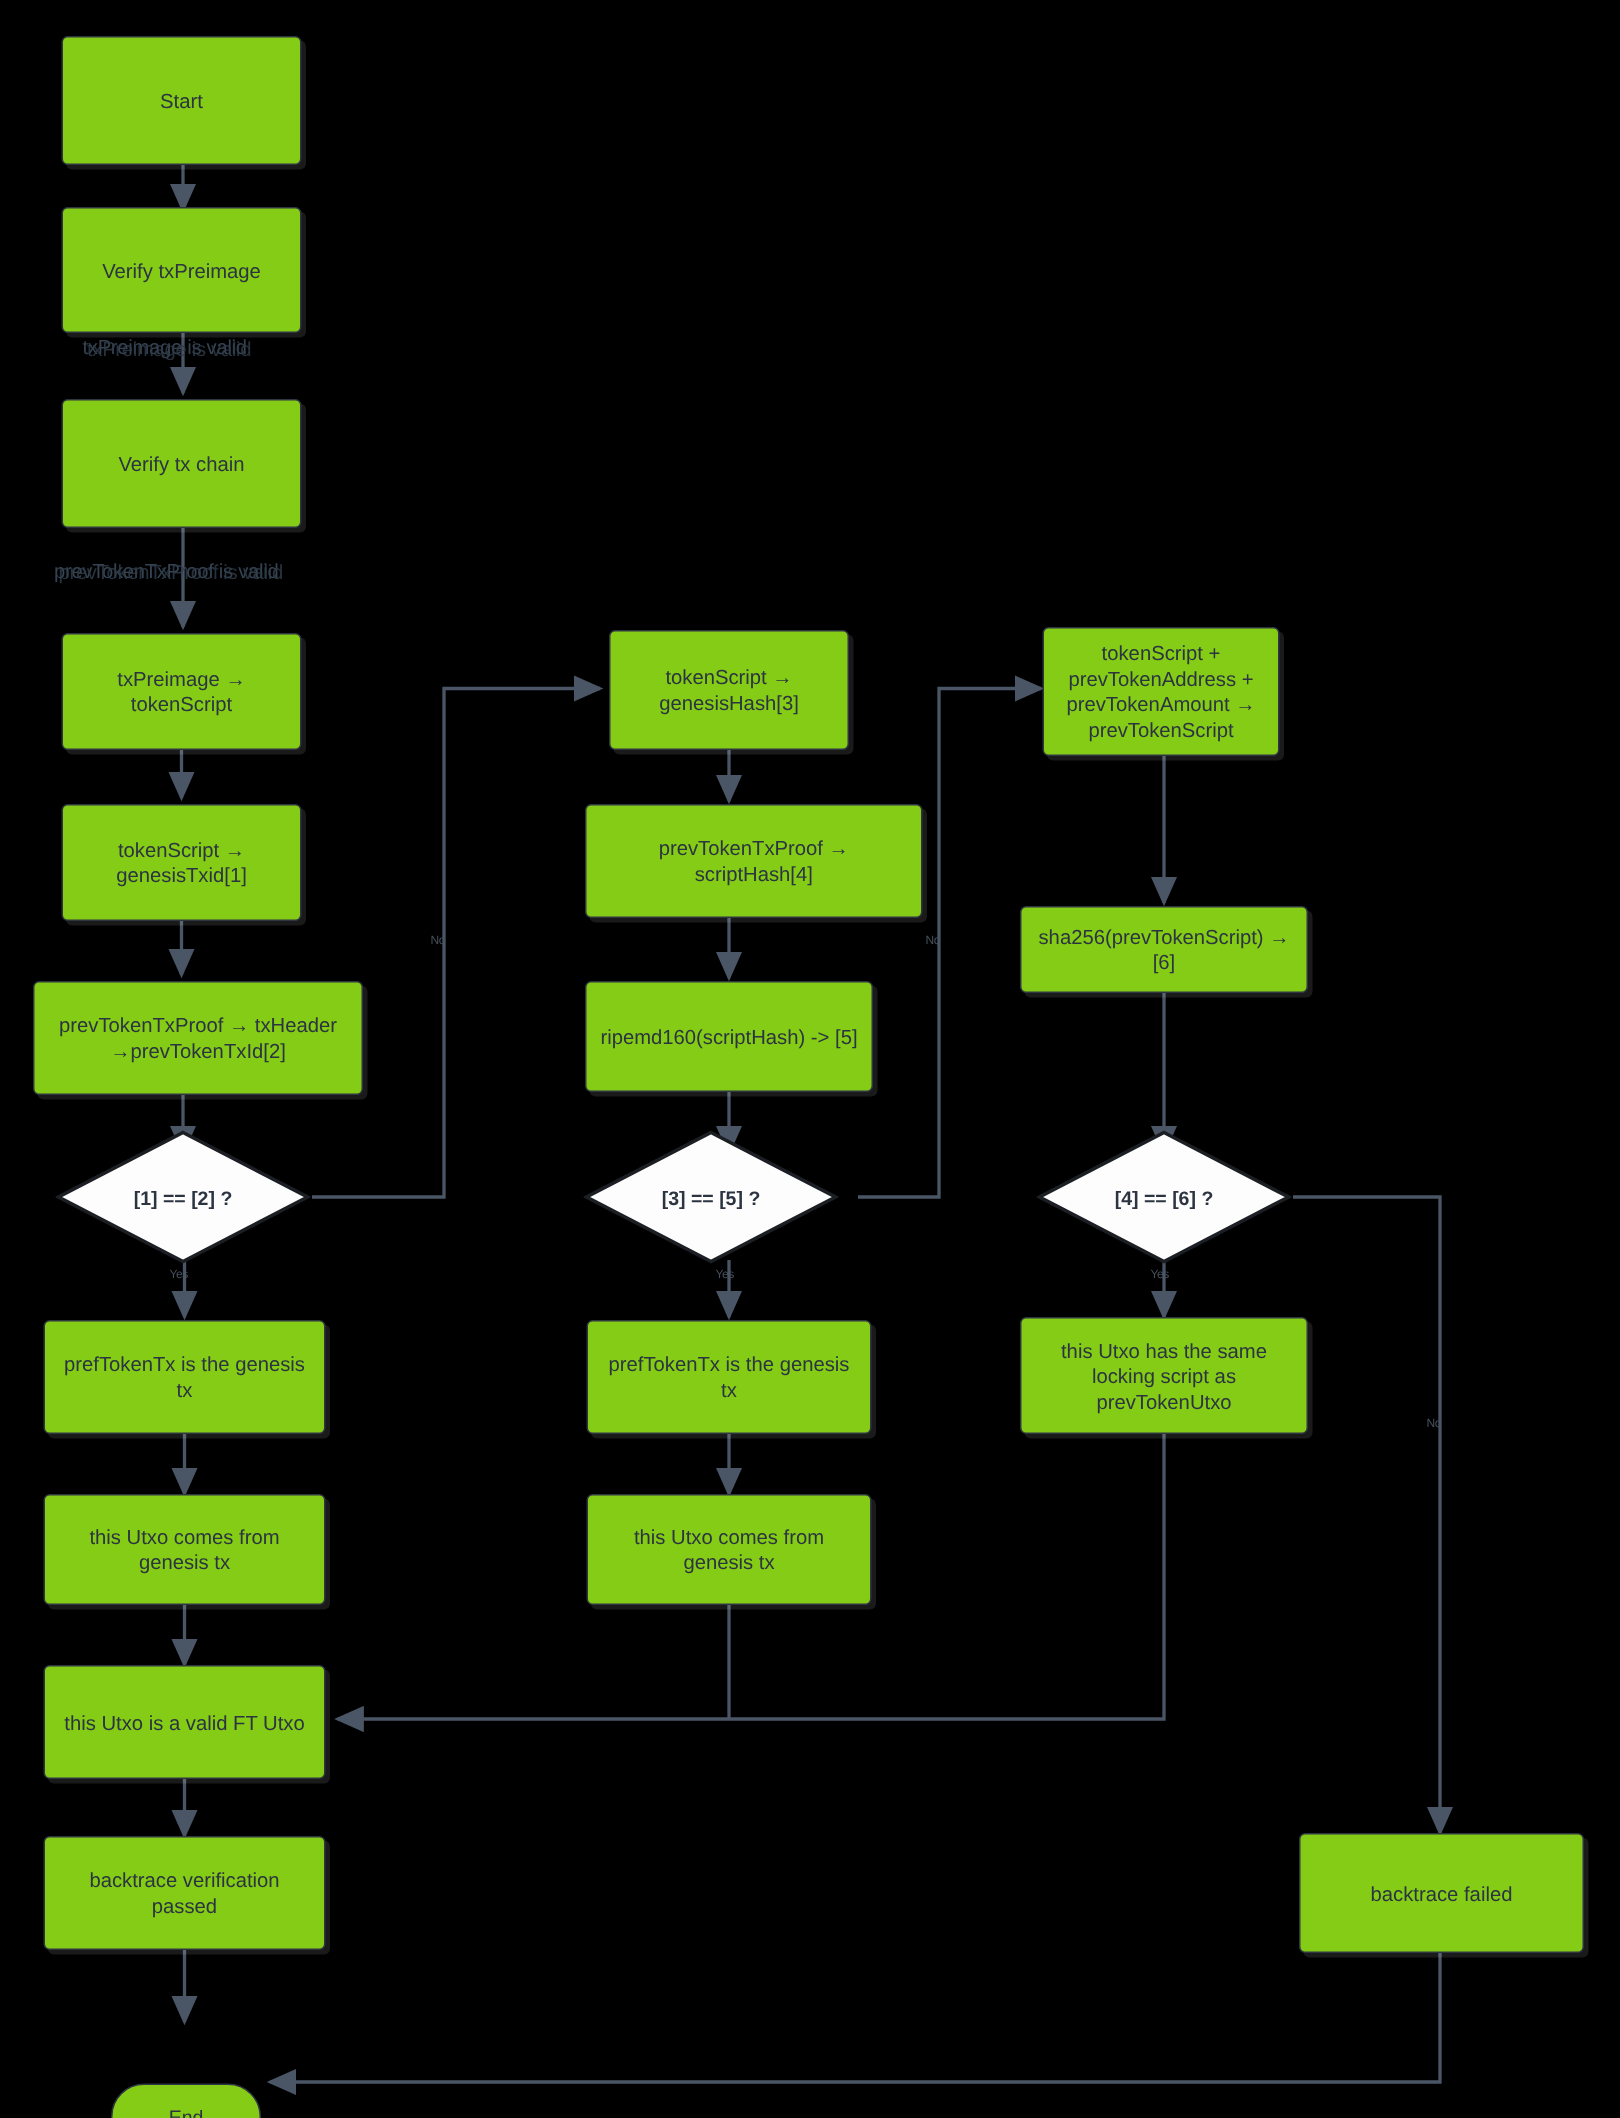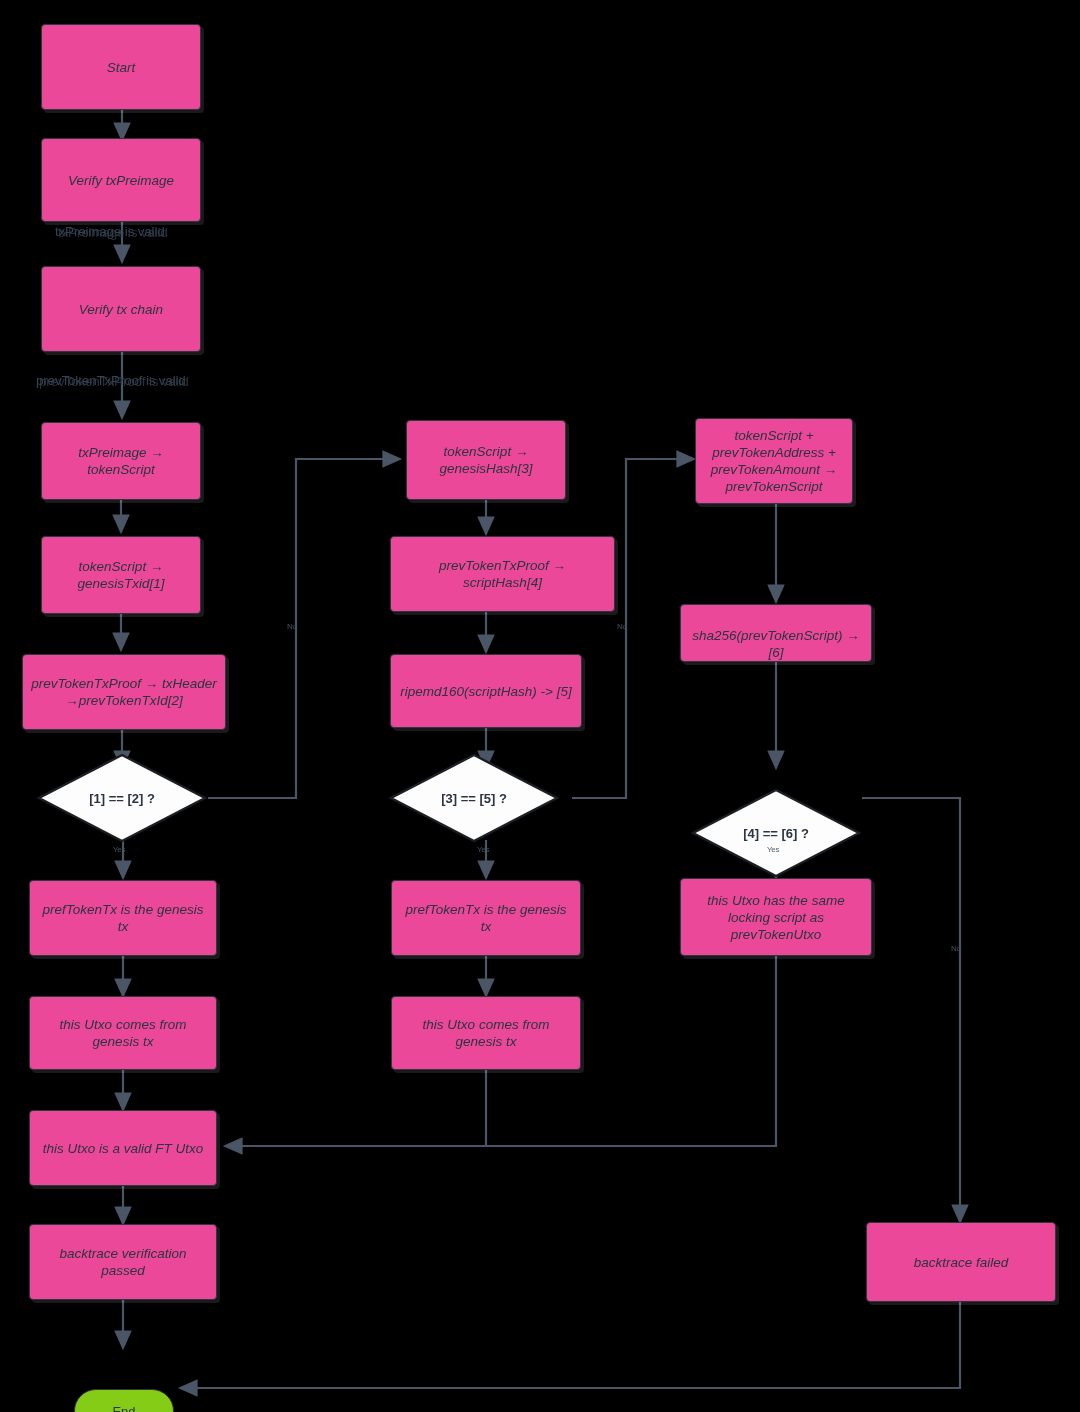--- a/index.html
+++ b/index.html
@@ -3,22 +3,22 @@
 <meta charset="utf-8">
 <style>
   html,body{margin:0;padding:0;background:#000;}
   body{width:1080px;height:1412px;position:relative;overflow:hidden;
        font-family:"Liberation Sans","DejaVu Sans",sans-serif;}
   #canvas{position:absolute;left:0;top:0;width:1080px;height:1412px;}
   svg.edges{position:absolute;left:0;top:0;width:1080px;height:1412px;pointer-events:none;}
 
   .node{position:absolute;box-sizing:border-box;display:flex;align-items:center;
         justify-content:center;text-align:center;color:#24292e;}
-  .proc{background:#ec4899;border:1.4px solid #2e3440;border-radius:4px;
-        box-shadow:3px 3px 0 rgba(255,255,255,0.10);font-style:italic;}
+  .proc{background:#84cc16;border:1.4px solid #2e3440;border-radius:4px;
+        box-shadow:3px 3px 0 rgba(255,255,255,0.10);}
   .proc .txt{font-size:13.5px;line-height:17px;padding:0 7px;color:#2b3440;}
 
   .diamond{width:170px;height:90px;}
   .diamond .dshape{position:absolute;left:0;top:0;width:100%;height:100%;}
   .diamond .dtxt{position:relative;z-index:2;font-size:13px;font-weight:bold;color:#2b3440;}
 
   .terminal{background:#84cc16;border:1.4px solid #2e3440;border-radius:22px;margin-top:39px;}
   .terminal .txt{font-size:13px;color:#2b3440;}
 
   .elabel{position:absolute;color:#3b4a5a;font-size:13.5px;white-space:nowrap;
@@ -102,21 +102,21 @@
   </div>
 
   <div class="node proc" style="left:41px;top:422px;width:160px;height:78px;">
     <span class="txt small">txPreimage → tokenScript</span>
   </div>
 
   <div class="node proc" style="left:41px;top:536px;width:160px;height:78px;">
     <span class="txt">tokenScript → genesisTxid[1]</span>
   </div>
 
-  <div class="node proc" style="left:22px;top:654px;width:204px;height:76px;">
+  <div class="node proc" style="left:22px;top:654px;width:220px;height:76px;">
     <span class="txt small">prevTokenTxProof → txHeader →prevTokenTxId[2]</span>
   </div>
 
   <div class="node diamond" style="left:37px;top:753px;">
     <svg class="dshape" viewBox="0 0 170 90">
       <polygon points="85,2 168,45 85,88 2,45" fill="#fdfdfd" stroke="#1b1f24" stroke-width="2.4"></polygon>
     </svg>
     <span class="dtxt">[1] == [2] ?</span>
   </div>
   <div class="tinylabel" style="left:113px;top:845px;">Yes</div>
@@ -168,25 +168,25 @@
   </div>
 
   <div class="node proc" style="left:391px;top:996px;width:190px;height:74px;">
     <span class="txt small">this Utxo comes from genesis tx</span>
   </div>
 
   <div class="node proc" style="left:695px;top:418px;width:158px;height:86px;">
     <span class="txt small">tokenScript + prevTokenAddress + prevTokenAmount → prevTokenScript</span>
   </div>
 
-  <div class="node proc" style="left:680px;top:604px;width:192px;height:58px;align-items:flex-end;">
+  <div class="node proc" style="left:680px;top:604px;width:192px;height:58px;">
     <span class="txt small">sha256(prevTokenScript) → [6]</span>
   </div>
 
-  <div class="node diamond" style="left:691px;top:788px;">
+  <div class="node diamond" style="left:691px;top:753px;">
     <svg class="dshape" viewBox="0 0 170 90">
       <polygon points="85,2 168,45 85,88 2,45" fill="#fdfdfd" stroke="#1b1f24" stroke-width="2.4"></polygon>
     </svg>
     <span class="dtxt">[4] == [6] ?</span>
   </div>
   <div class="tinylabel" style="left:767px;top:845px;">Yes</div>
   <div class="tinylabel" style="left:951px;top:944px;">No</div>
 
   <div class="node proc" style="left:680px;top:878px;width:192px;height:78px;">
     <span class="txt small">this Utxo has the same locking script as prevTokenUtxo</span>

